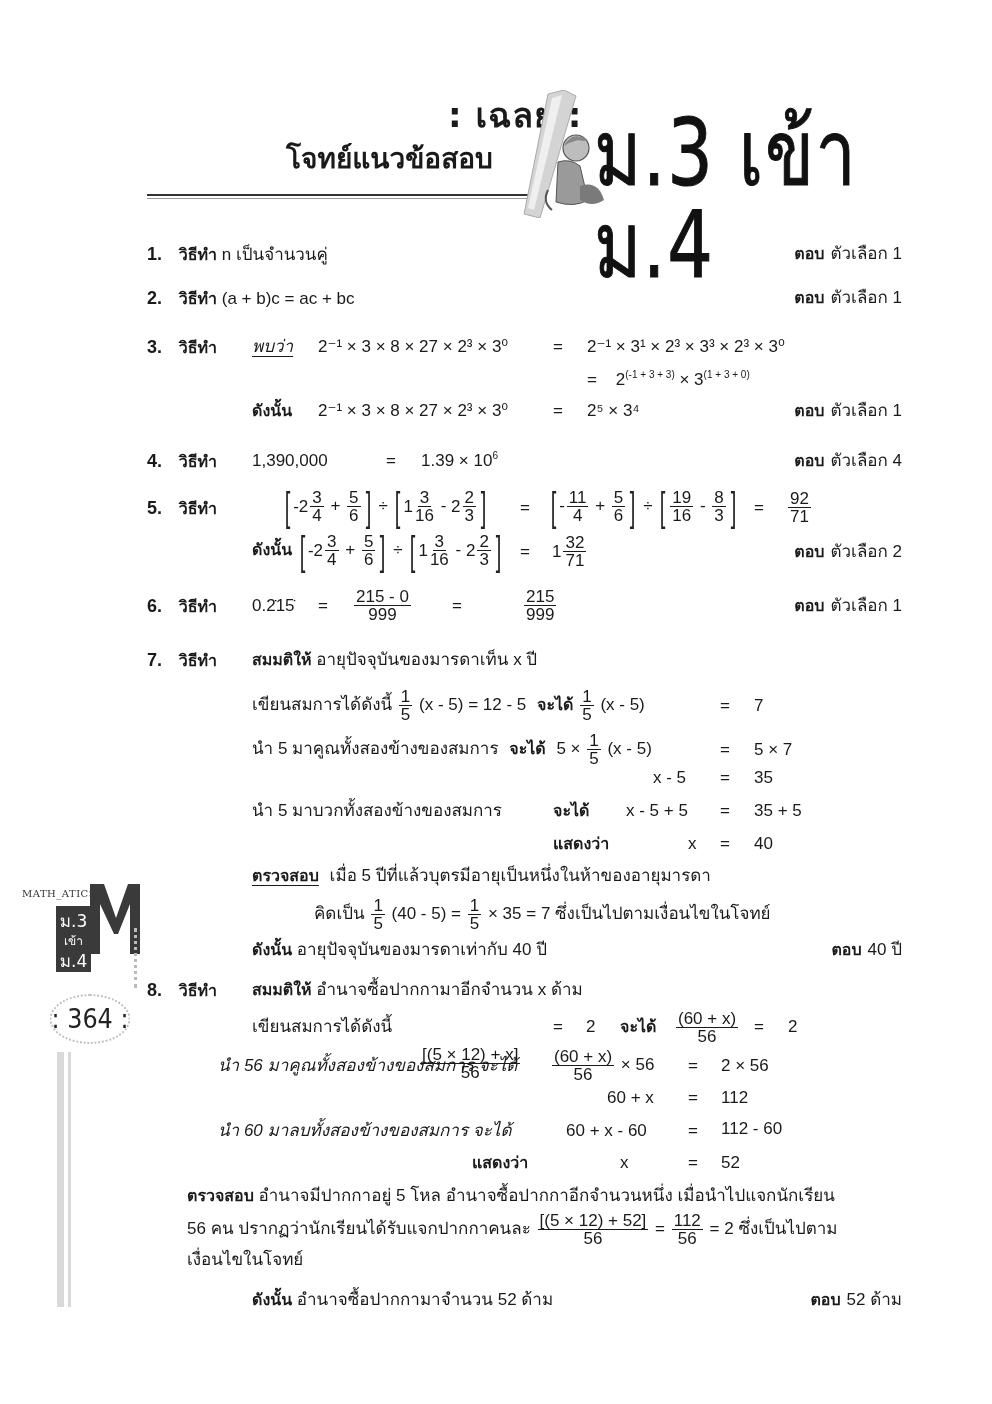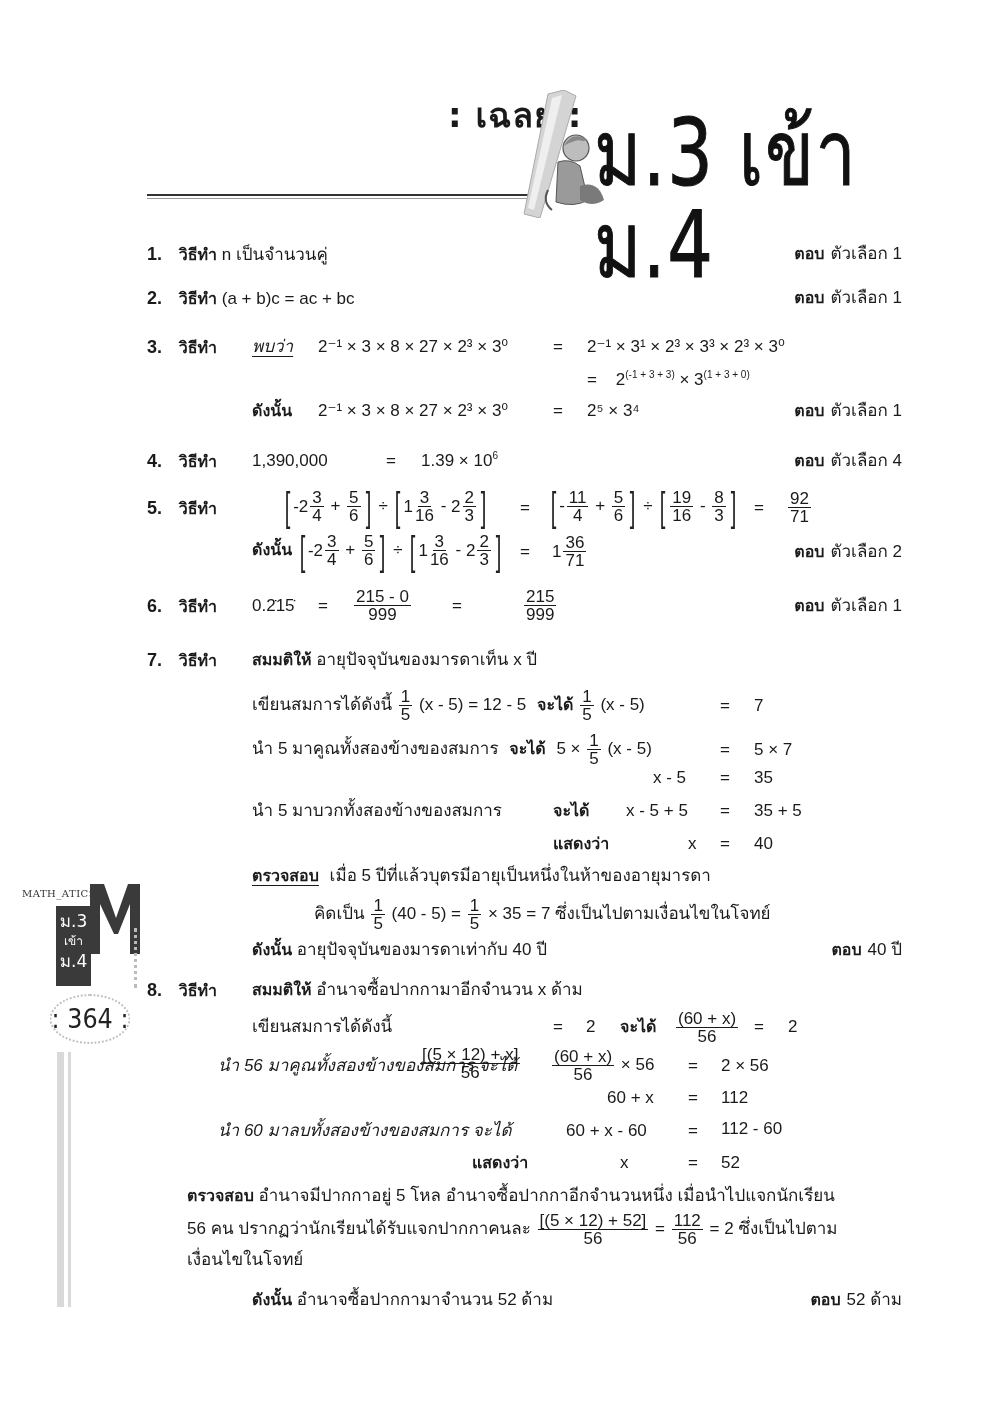--- a/index.html
+++ b/index.html
@@ -10,21 +10,21 @@
   .hdr { position: absolute; left: 0; top: 0; width: 992px; height: 230px; }
   .hdr-answer { position: absolute; left: 448px; top: 88px; font-size: 34px; font-weight: bold; letter-spacing: 1px; color: #1a1a1a; font-family: "DejaVu Sans", sans-serif; }
   .hdr-sub { position: absolute; left: 286px; top: 136px; font-size: 28px; font-weight: bold; color: #1a1a1a; font-family: "DejaVu Sans", sans-serif; }
   .hdr-rule { position: absolute; left: 147px; top: 194px; width: 385px; height: 2px; background: #333; }
   .hdr-rule2 { position: absolute; left: 147px; top: 198px; width: 385px; height: 1px; background: #999; }
   .hdr-big { position: absolute; left: 594px; top: 108px; font-size: 92px; line-height: 1; font-family: "DejaVu Sans", sans-serif; font-weight: normal; color: #111; transform: scaleX(0.78); transform-origin: left top; letter-spacing: 2px; -webkit-text-stroke: 1px #111; }
   .hdr-art { position: absolute; left: 518px; top: 90px; width: 88px; height: 128px; }
 
   
   .side-word { position: absolute; left: 22px; top: 888px; font-size: 10px; font-family: "DejaVu Serif", serif; color: #333; letter-spacing: 0.5px; }
-  .side-block { position: absolute; left: 56px; top: 906px; width: 35px; height: 80px; background: #3a3a3a; color: #fff; text-align: center; font-family: "DejaVu Sans", sans-serif; }
+  .side-block { position: absolute; left: 56px; top: 906px; width: 35px; height: 66px; background: #3a3a3a; color: #fff; text-align: center; font-family: "DejaVu Sans", sans-serif; }
   .side-block .l1 { font-size: 17px; line-height: 22px; padding-top: 4px; }
   .side-block .l2 { font-size: 12px; line-height: 18px; }
   .side-block .l3 { font-size: 17px; line-height: 22px; }
   .side-M { position: absolute; left: 86px; top: 884px; width: 54px; height: 70px; }
   .side-dots { position: absolute; left: 134px; top: 928px; width: 3px; height: 60px; border-left: 3px dotted #bbb; }
   .page-oval { position: absolute; left: 46px; top: 994px; width: 88px; height: 50px; border-radius: 50%; border: 2px dotted #bdbdbd; display: flex; align-items: center; justify-content: center; font-size: 26px; color: #222; font-family: "DejaVu Sans", sans-serif; transform: scaleX(0.92); }
   .side-bar1 { position: absolute; left: 57px; top: 1052px; width: 7px; height: 255px; background: #d9d9d9; }
   .side-bar2 { position: absolute; left: 68px; top: 1052px; width: 3px; height: 255px; background: #d9d9d9; }
 
   
@@ -41,20 +41,21 @@
   .frac > span:first-child { border-bottom: 1.3px solid #1a1a1a; padding: 0 2px; }
   .frac > span { display: block; text-align: center; }
   .brk { display: inline-block; vertical-align: middle; font-size: 40px; line-height: 40px; transform: scaleX(0.5); font-weight: 200; color: #222; }
   .mixed { display: inline-flex; align-items: center; vertical-align: middle; }
 </style>
 </head>
 <body>
 
 <div class="hdr">
   <div class="hdr-answer">: เฉลย :</div>
+  <div class="hdr-sub">โจทย์แนวข้อสอบ</div>
   <div class="hdr-rule"></div>
   <div class="hdr-rule2"></div>
   <svg class="hdr-art" viewBox="0 0 88 128">
     <polygon points="30,4 46,0 58,6 22,128 6,124" fill="#d4d4d4" stroke="#aaa" stroke-width="1"></polygon>
     <polygon points="34,8 44,5 16,120 10,118" fill="#efefef"></polygon>
     <circle cx="58" cy="58" r="13" fill="#bdbdbd" stroke="#555" stroke-width="1.2"></circle>
     <path d="M46,56 Q54,40 70,50 Q66,52 60,50 Q52,52 46,56Z" fill="#888"></path>
     <path d="M40,72 Q52,68 62,76 L70,110 Q56,118 38,112Z" fill="#9a9a9a" stroke="#555" stroke-width="1"></path>
     <path d="M62,96 Q80,90 86,110 Q74,118 62,110Z" fill="#7a7a7a"></path>
     <path d="M30,100 Q24,112 34,120" fill="none" stroke="#555" stroke-width="2"></path>
@@ -176,21 +177,21 @@
     </span><span class="brk">]</span> ÷ <span class="brk">[</span><span class="mixed">1<span class="frac">
         <span>3</span>
         <span>16</span>
       </span></span> - <span class="mixed">2<span class="frac">
         <span>2</span>
         <span>3</span>
       </span></span><span class="brk">]</span>
 </div>
 <div class="t" style="left:520px; top:542px;">=</div>
 <div class="t" style="left:552px; top:532px; line-height:38px;"><span class="mixed">1<span class="frac">
-        <span>36</span>
+        <span>32</span>
         <span>71</span>
       </span></span></div>
 <div class="ans" style="top:542px;">
   <span class="b">ตอบ</span><span>ตัวเลือก 2</span>
 </div>
 
 <div class="t" style="left:147px; top:596px;">
   <span class="num">6.</span>
   <span class="b" style="margin-left:12px;">วิธีทำ</span>
 </div>

